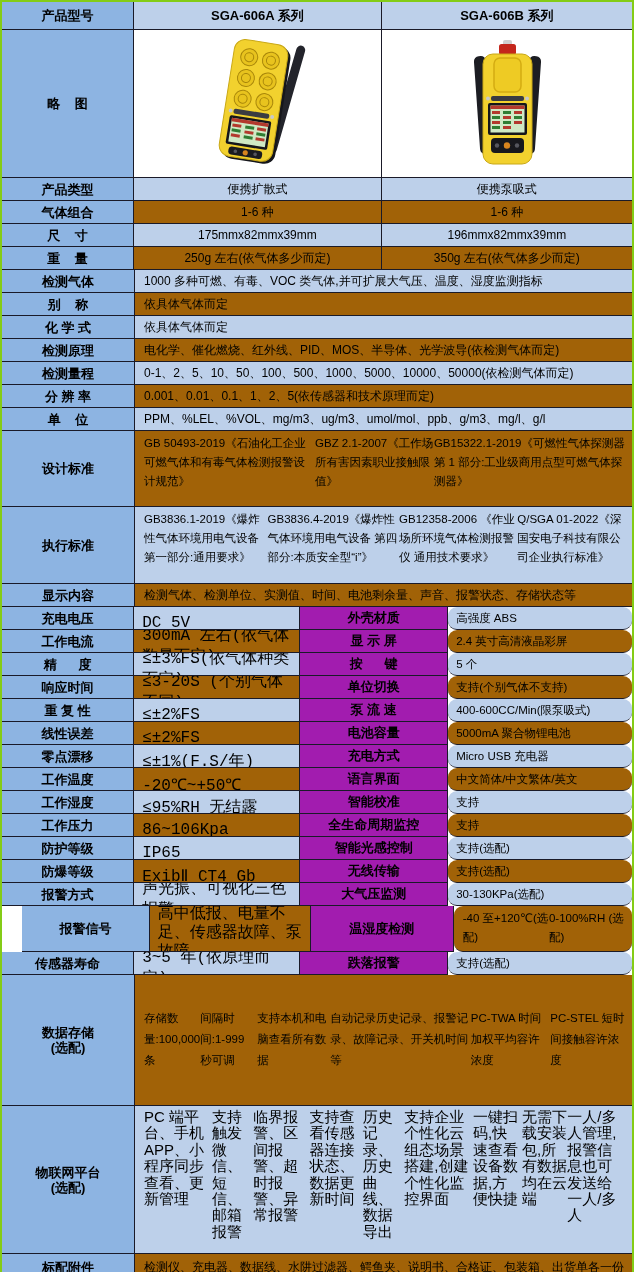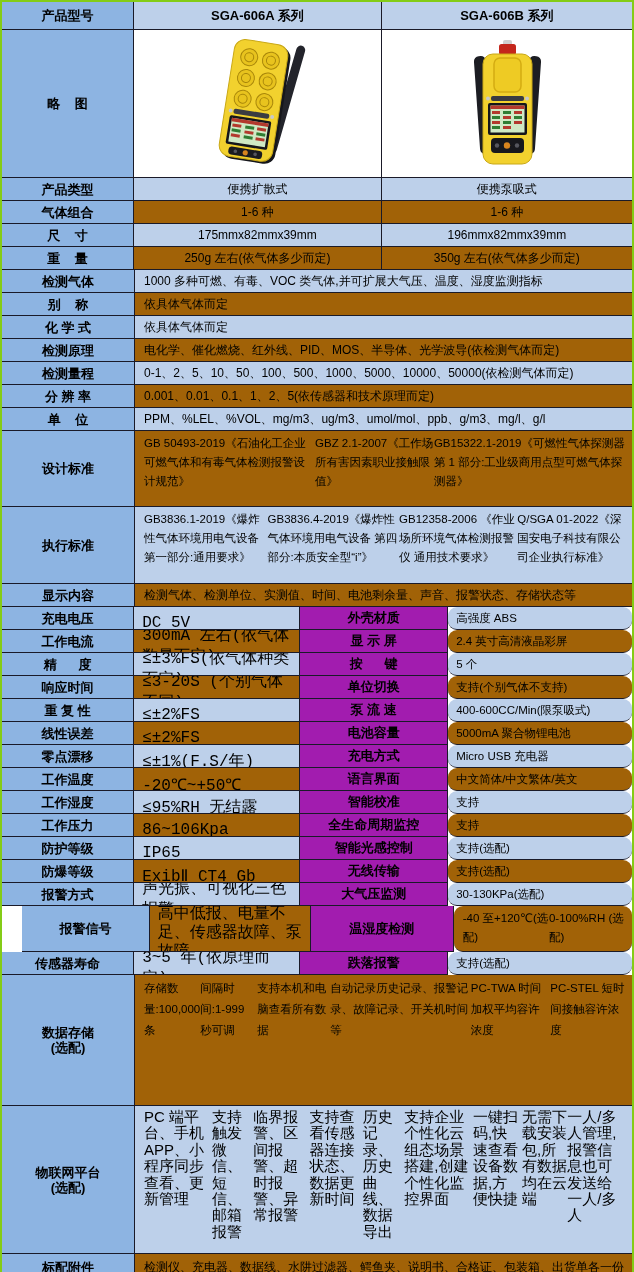--- a/index.html
+++ b/index.html
@@ -27,21 +27,21 @@
   .h-header{height:28px;}
   .h-sketch{height:148px;}
   .h-s{height:23px;}
   .h-std{height:76px;}
   .h-std2{height:77px;}
   .h-alarm{height:46px;margin-left:20px;}
   .h-ds{height:131px;}
   .h-iot{height:148px;}
   .h-acc{height:27px;}
   .lines-19 div{line-height:19px;}
-  .lines-21 div{line-height:21px;}
+  .lines-21 div{line-height:21px;margin-top:30px;}
   .lines-16 div{line-height:16.4px;font-size:15px;}
   .wrap2{line-height:19px;}
   svg{display:block;}
 </style>
 </head>
 <body>
 
 <div class="spec-table">
 
   <div class="row h-header">

